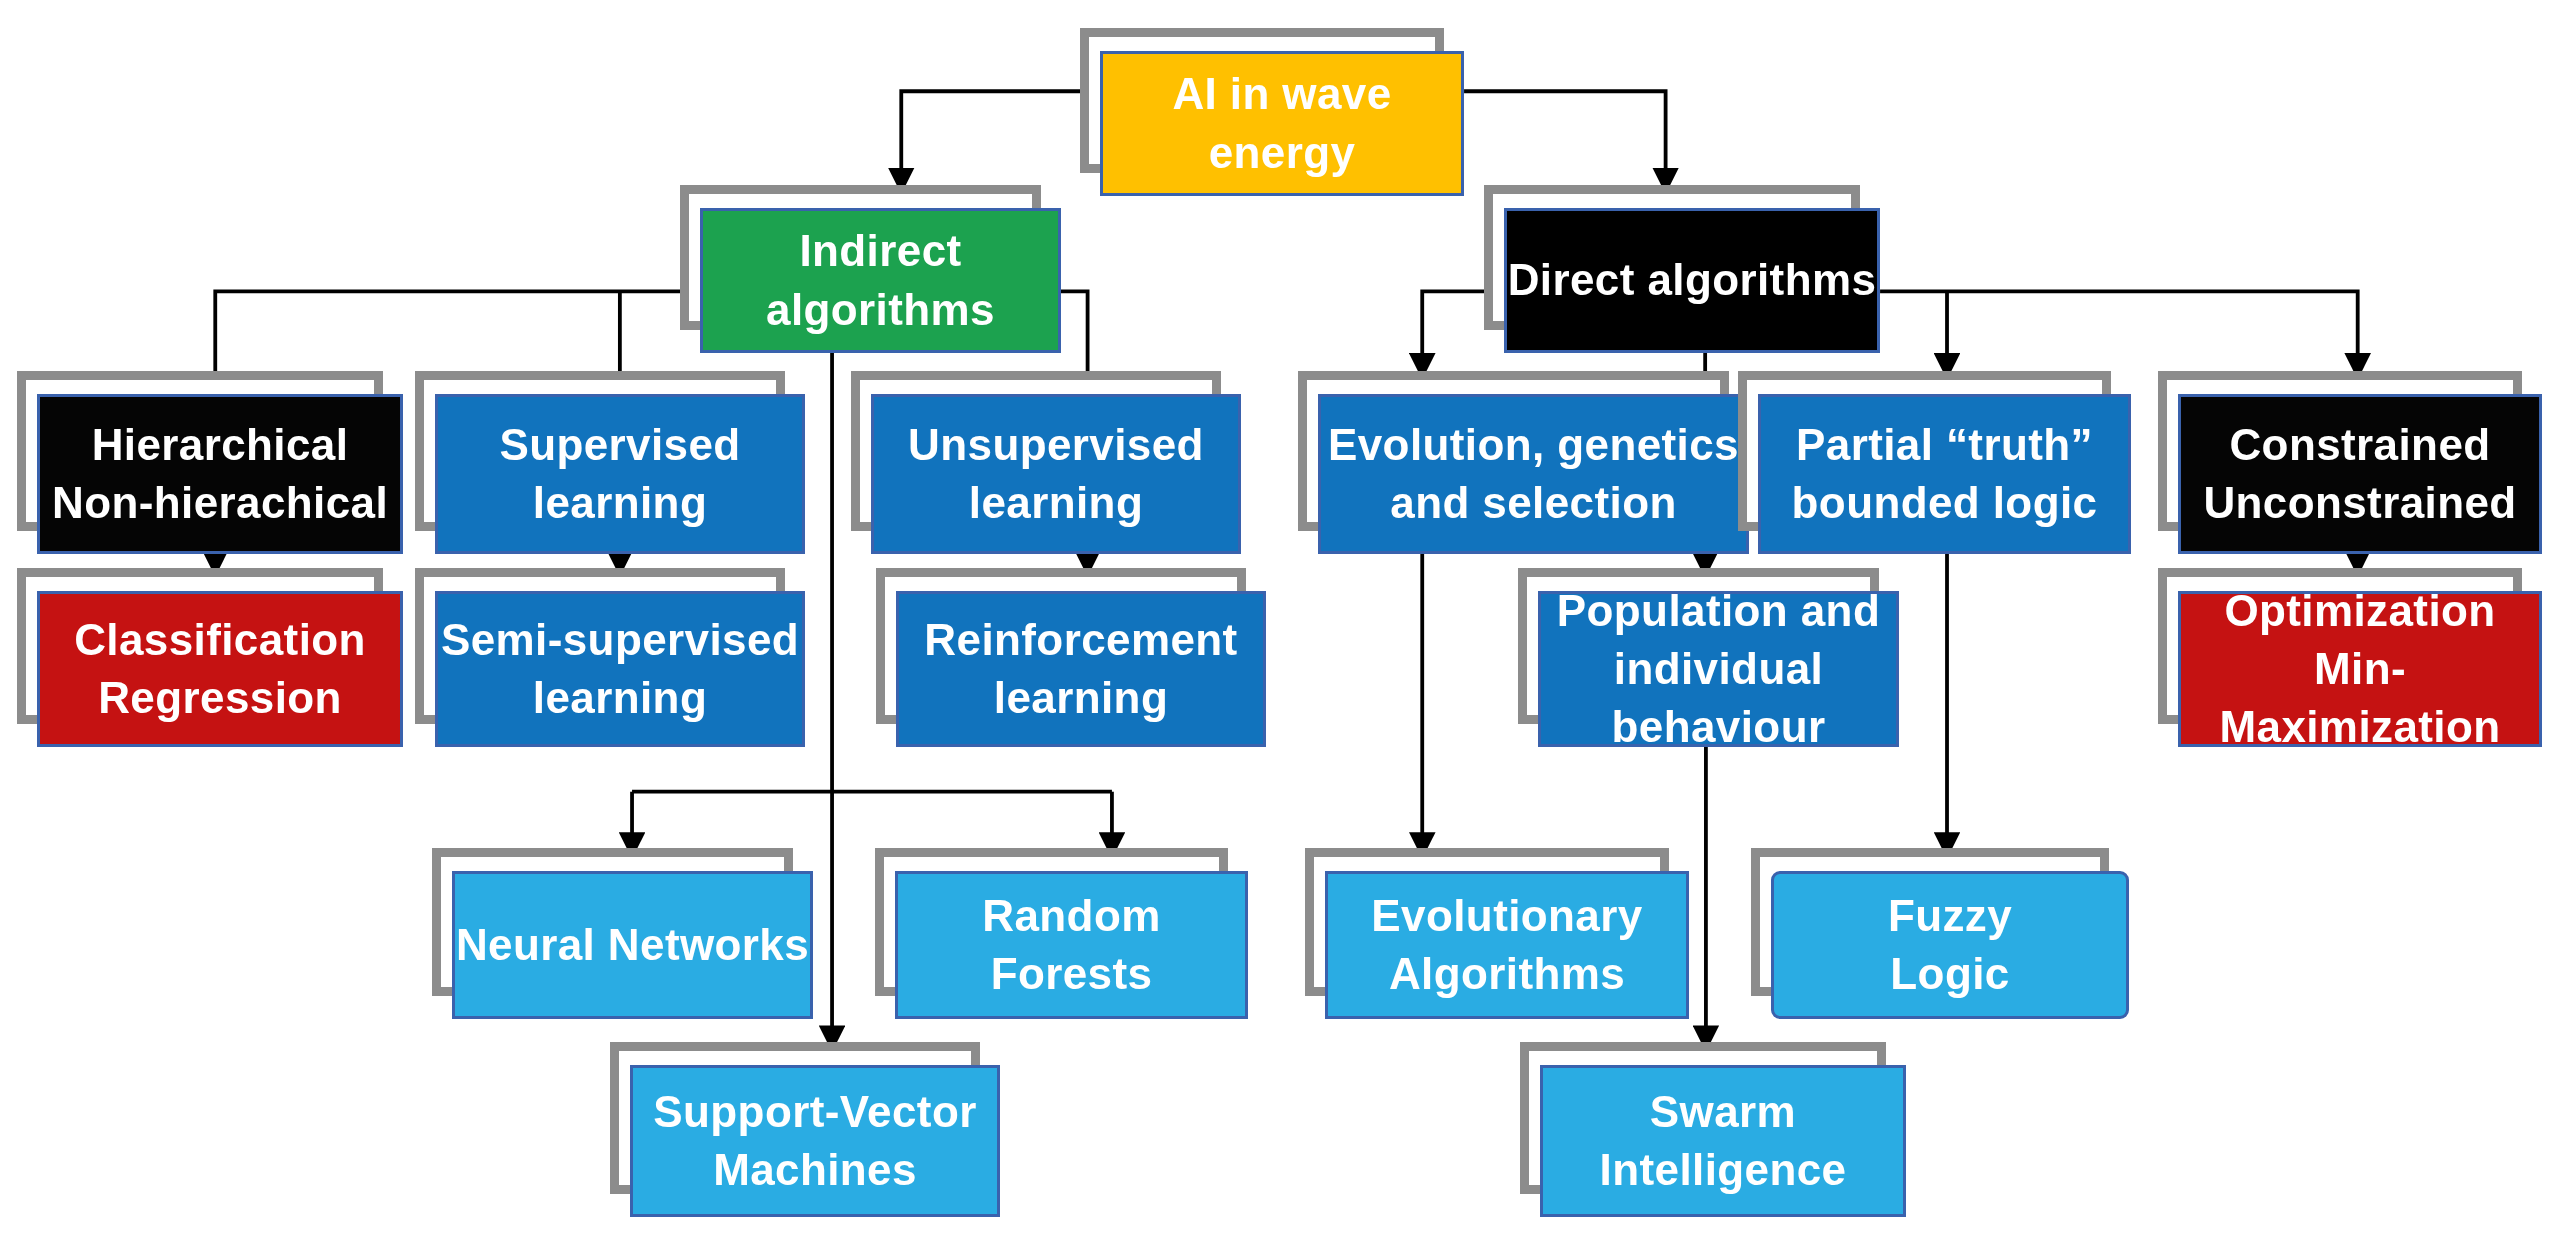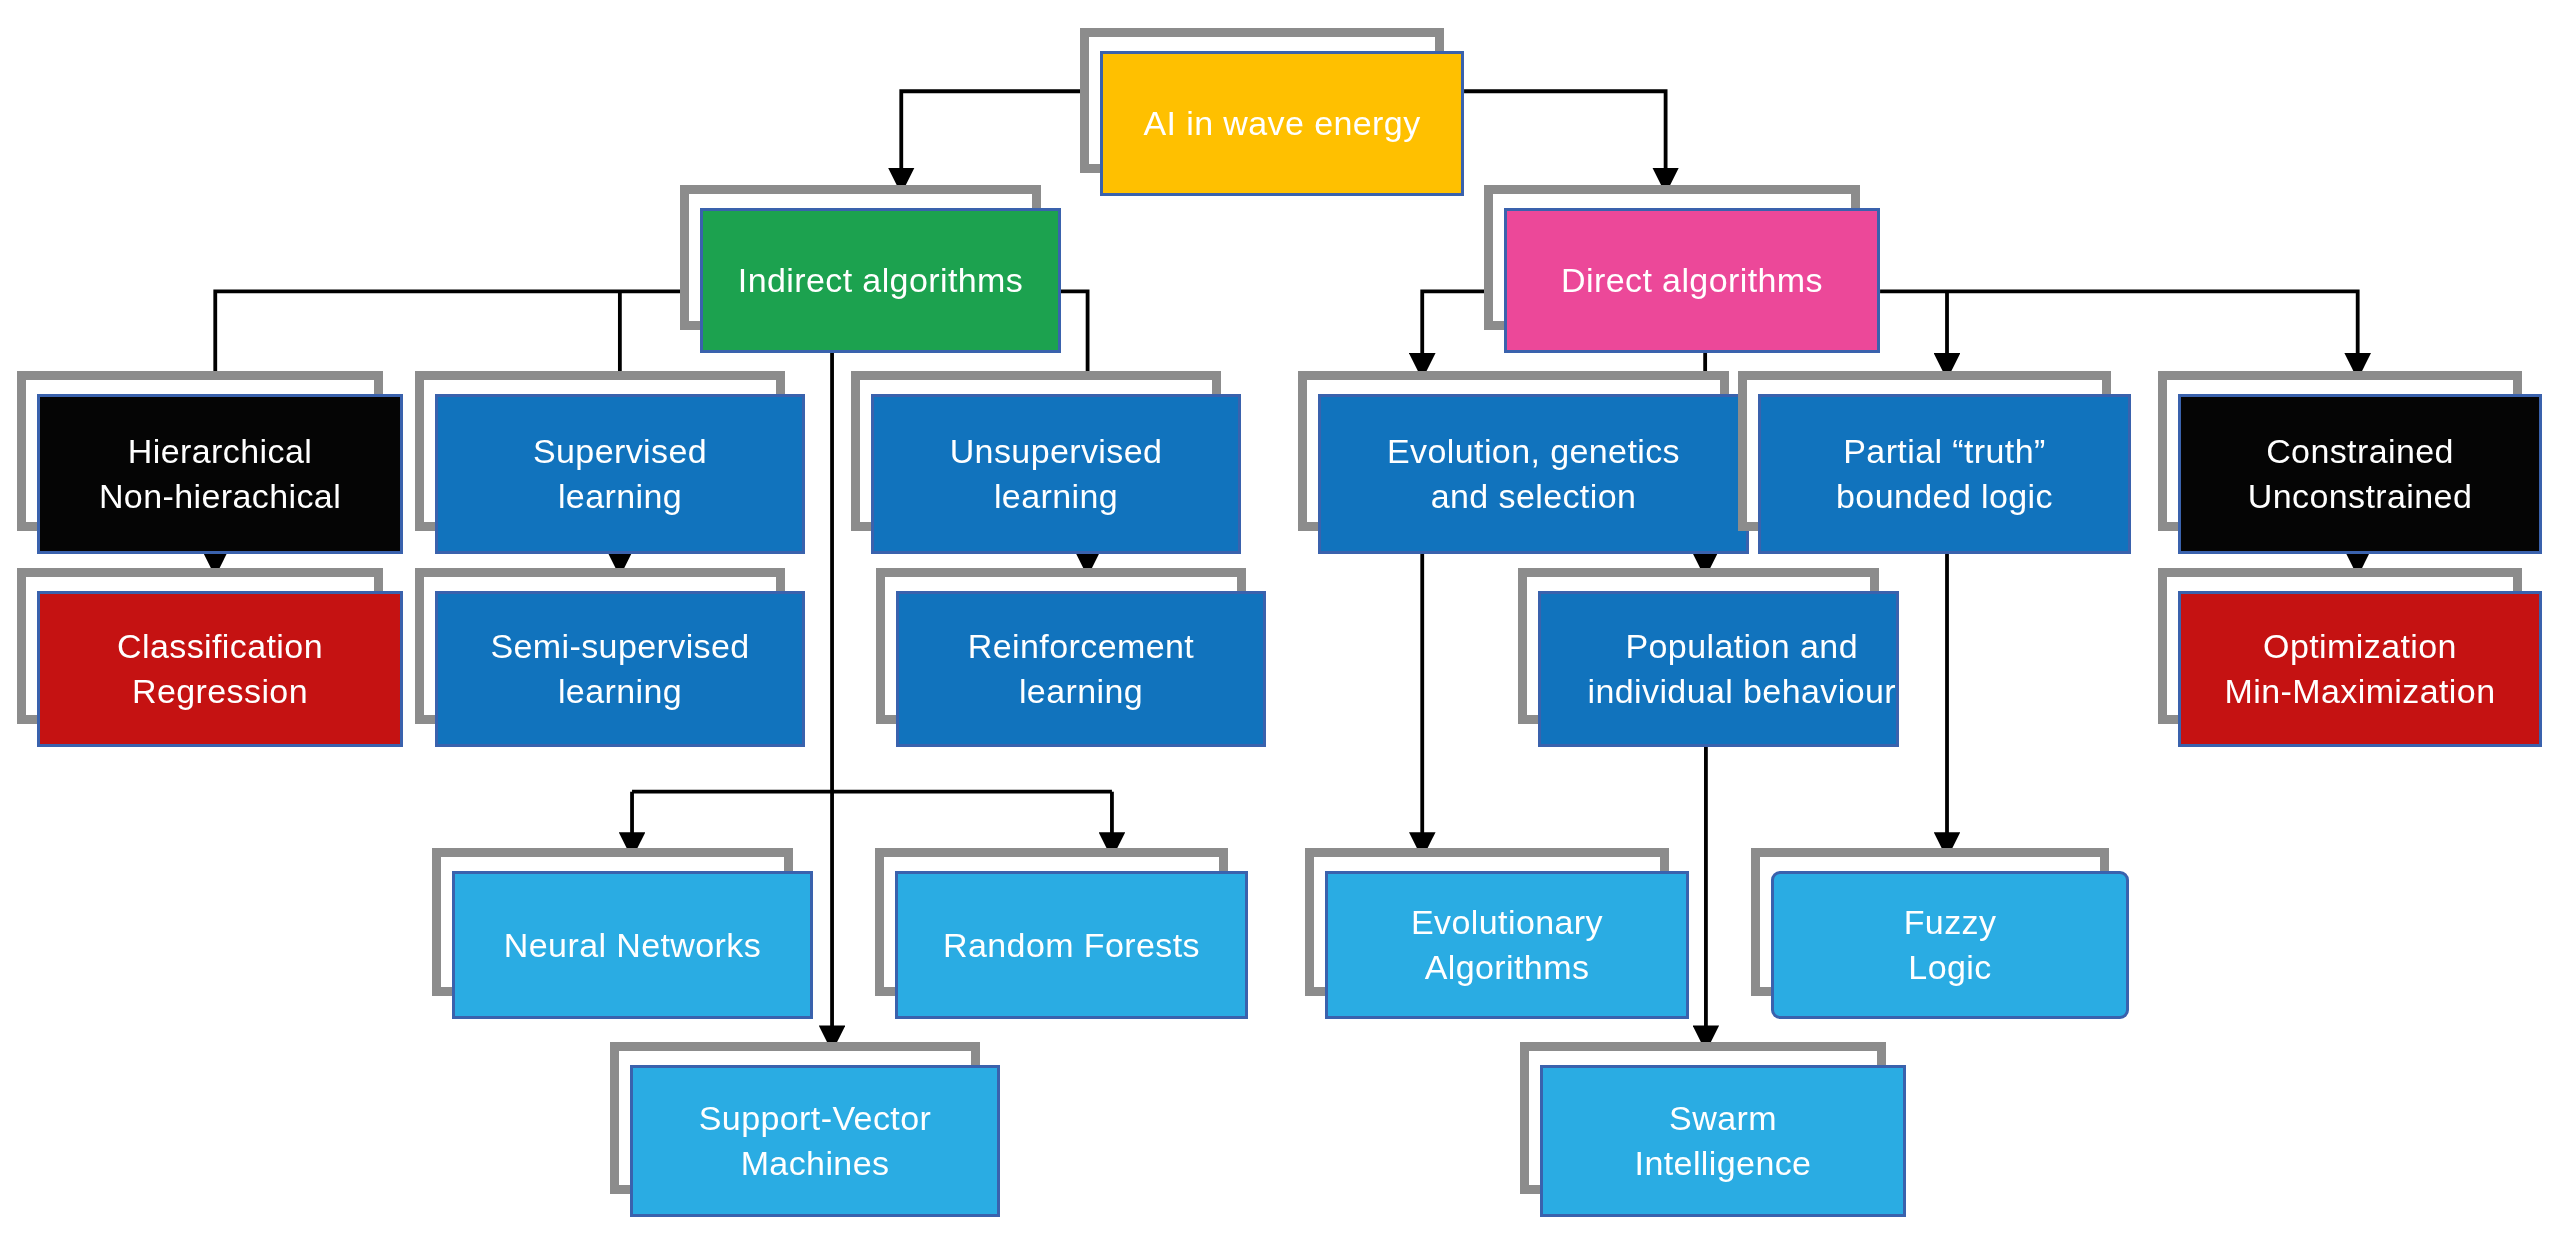--- a/index.html
+++ b/index.html
@@ -40,22 +40,22 @@
     width: 100%; height: 100%;
     border: 3px solid #3A62AD;
     box-sizing: border-box;
     display: flex;
     align-items: center;
     justify-content: center;
     text-align: center;
   }
   .node .lbl {
     color: #ffffff;
-    font-weight: 400;
-    font-size: 34px;
+    font-weight: 700;
+    font-size: 44px;
     line-height: 1.32;
     white-space: pre-line;
     letter-spacing: 0.4px;
   }
 </style>
 </head>
 <body>
 
 <div class="stage">
 
@@ -101,21 +101,21 @@
   </div>
 
   <div class="node" style="left:700px;top:208px;width:361px;height:145px">
     <div class="shadow"></div>
     <div class="face" style="background-color: rgb(28, 162, 79);">
       <span class="lbl">Indirect algorithms</span>
     </div>
   </div>
   <div class="node" style="left:1504px;top:208px;width:376px;height:145px">
     <div class="shadow"></div>
-    <div class="face" style="background-color: #ec4899;">
+    <div class="face" style="background-color: #000000;">
       <span class="lbl">Direct algorithms</span>
     </div>
   </div>
 
   <div class="node" style="left:37px;top:394px;width:366px;height:160px">
     <div class="shadow"></div>
     <div class="face" style="background-color: rgb(5, 5, 5);">
       <span class="lbl">Hierarchical
 Non-hierachical</span>
     </div>

